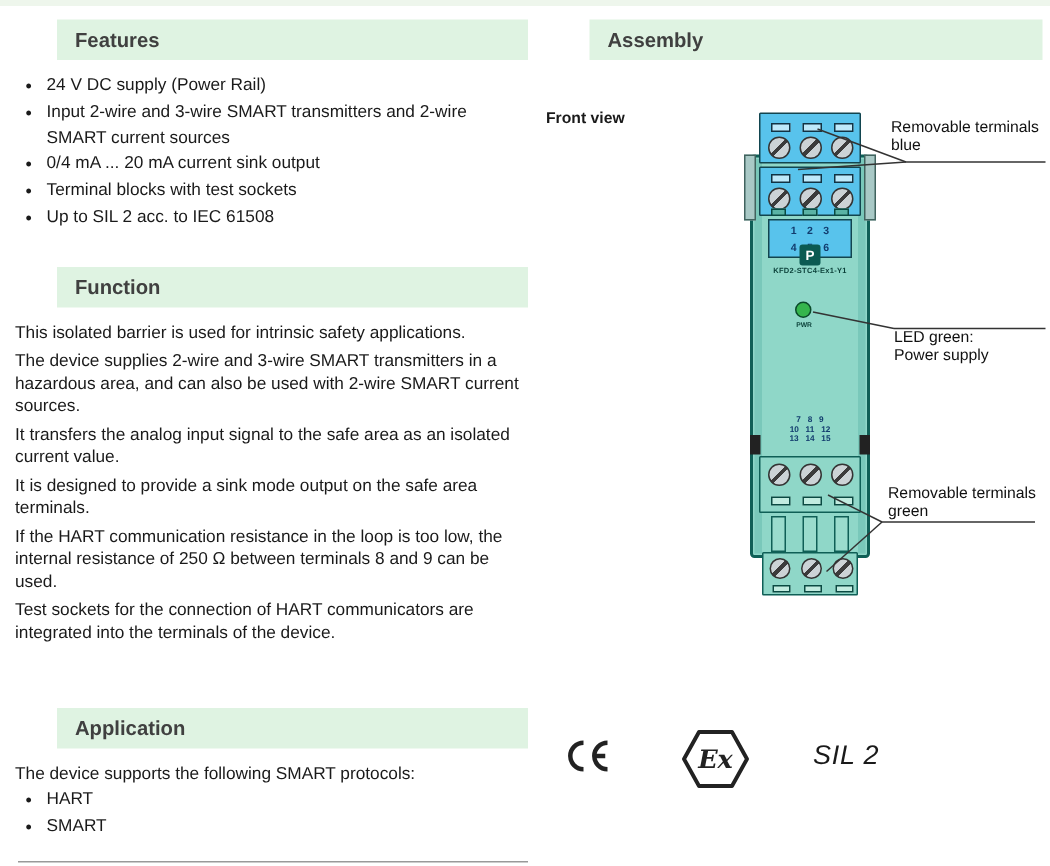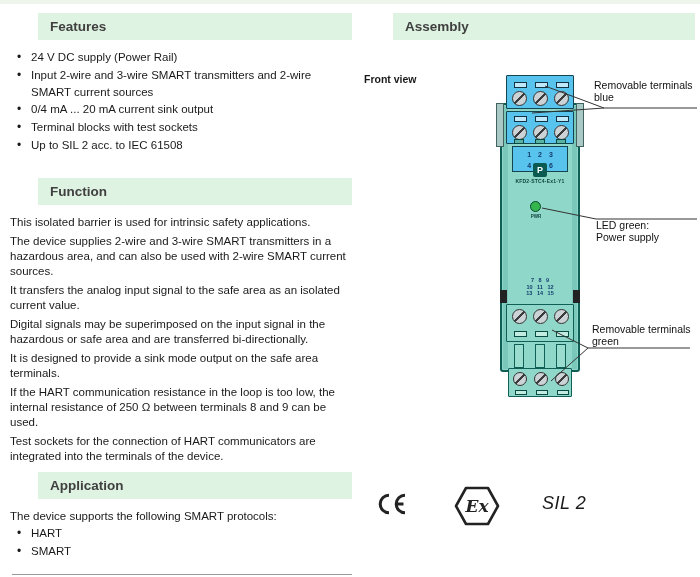--- a/index.html
+++ b/index.html
@@ -80,21 +80,20 @@
       <li>Up to SIL 2 acc. to IEC 61508</li>
     </ul>
   </div>
 
   <div class="col-left sec-function" style="position:absolute;">
     <div class="band">Function</div>
     <div class="func-paragraphs">
       <p>This isolated barrier is used for intrinsic safety applications.</p>
       <p>The device supplies 2-wire and 3-wire SMART transmitters in a hazardous area, and can also be used with 2-wire SMART current sources.</p>
       <p>It transfers the analog input signal to the safe area as an isolated current value.</p>
-      <p>Digital signals may be superimposed on the input signal in the hazardous or safe area and are transferred bi-directionally.</p>
       <p>It is designed to provide a sink mode output on the safe area terminals.</p>
       <p>If the HART communication resistance in the loop is too low, the internal resistance of 250 Ω between terminals 8 and 9 can be used.</p>
       <p>Test sockets for the connection of HART communicators are integrated into the terminals of the device.</p>
     </div>
   </div>
 
   <div class="col-left sec-application" style="position:absolute;">
     <div class="band">Application</div>
     <div class="app-intro">The device supports the following SMART protocols:</div>
     <ul class="proto-list">

